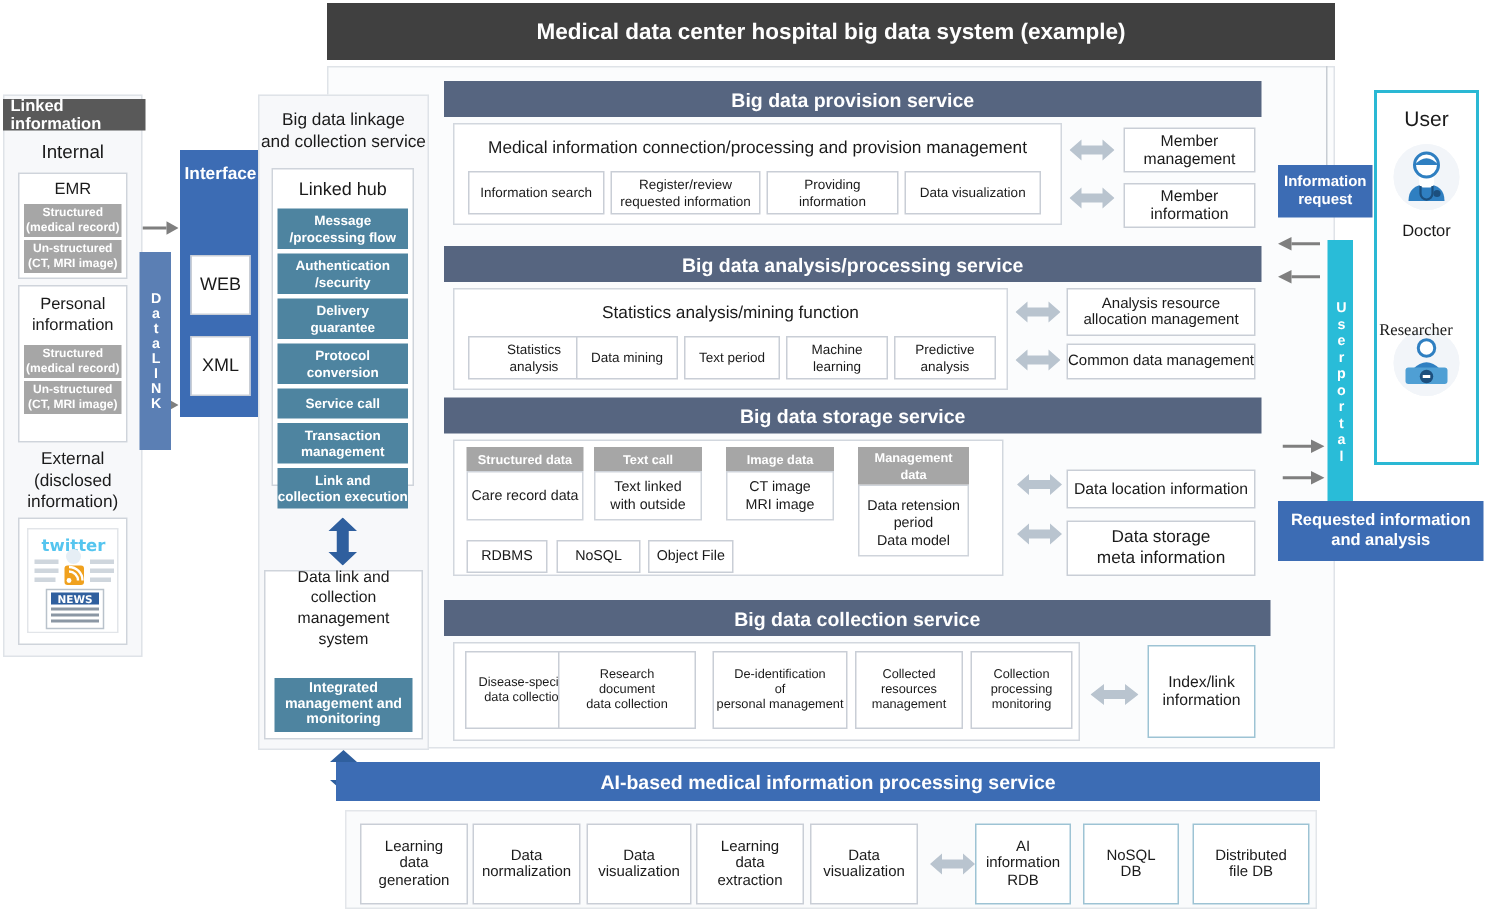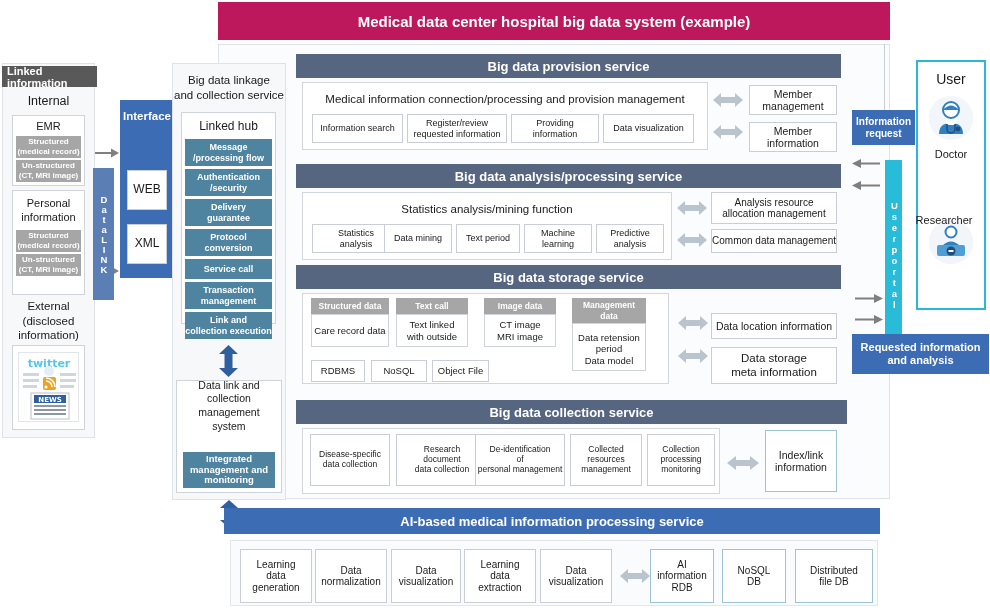--- a/index.html
+++ b/index.html
@@ -37,21 +37,21 @@
   }
   .sechdr {
     background:#566580; color:#fff; font-weight:bold;
     display:flex; align-items:center; justify-content:center;
     text-align:center;
   }
 
   
   #title-bar {
     left:218px; top:2px; width:672px; height:38px;
-    background:#be185d; color:#fff;
+    background:#404040; color:#fff;
     display:flex; align-items:center; justify-content:center;
     font-size:15px; font-weight:bold;
   }
 
   
   #main-frame { left:218px; top:44px; width:672px; height:455px;
                 background:#fbfcfd; border:1px solid #dfe3e8; }
 
   
   #linked-info-panel { left:2px; top:63px; width:93px; height:375px;
@@ -176,40 +176,40 @@
   #sto-arrow-0 { left:678px; top:315px; width:30px; height:16px; }
   #sto-arrow-1 { left:678px; top:348px; width:30px; height:16px; }
   #data-loc { left:711px; top:313px; width:126px; height:26px; font-size:10.5px; }
   #data-meta { left:711px; top:347px; width:126px; height:37px; font-size:11.5px; }
 
   
   #col-hdr { left:296px; top:400px; width:551px; height:24px; font-size:13px; }
   #col-panel { left:302px; top:428px; width:418px; height:66px; background:#fff; border:1px solid #d2d7de; }
   .col-item { font-size:8.5px; top:434px; height:52px; }
   #col-0 { left:310px; width:80px; }
-  #col-1 { left:396px; width:92px; }
+  #col-1 { left:372px; width:92px; }
   #col-2 { left:475px; width:90px; }
   #col-3 { left:570px; width:72px; }
   #col-4 { left:647px; width:68px; }
   #col-arrow { left:727px; top:455px; width:32px; height:16px; }
   #index-link { left:765px; top:430px; width:72px; height:62px; font-size:10.5px;
       border:1px solid #9dc3d4; }
 
   
   #user-card { left:916px; top:60px; width:70px; height:250px;
       background:#fff; border:2px solid #2ab8d4; }
   #user-title { left:916px; top:68px; width:70px; height:22px; font-size:14px;
       display:flex; align-items:center; justify-content:center; }
   .person-circle { border-radius:50%; background:#f1f4f8; }
   #doctor-circle { left:929px; top:96px; width:44px; height:44px; }
   #doctor-label { left:916px; top:146px; width:70px; height:16px; font-size:11px;
       display:flex; align-items:center; justify-content:center; }
   #researcher-circle { left:929px; top:220px; width:44px; height:44px; }
   #researcher-label { left:916px; top:212px; width:56px; height:16px; font-size:11px;
-      display:flex; align-items:center; justify-content:center; }
+      display:flex; align-items:center; justify-content:center;font-family:Liberation Serif, serif; }
 
   #info-request { left:852px; top:110px; width:63px; height:35px; font-size:10px; }
   #user-portal { left:885px; top:160px; width:17px; height:190px;
       background:#29bcd8; color:#fff; font-size:9.5px; font-weight:bold;
       display:flex; flex-direction:column; align-items:center; justify-content:center;
       line-height:1.12; }
   #requested-info { left:852px; top:334px; width:137px; height:40px; font-size:11px; }
 
   .thin-line { background:#c8cdd4; }
   #right-vline { left:884px; top:44px; width:1px; height:70px; }

